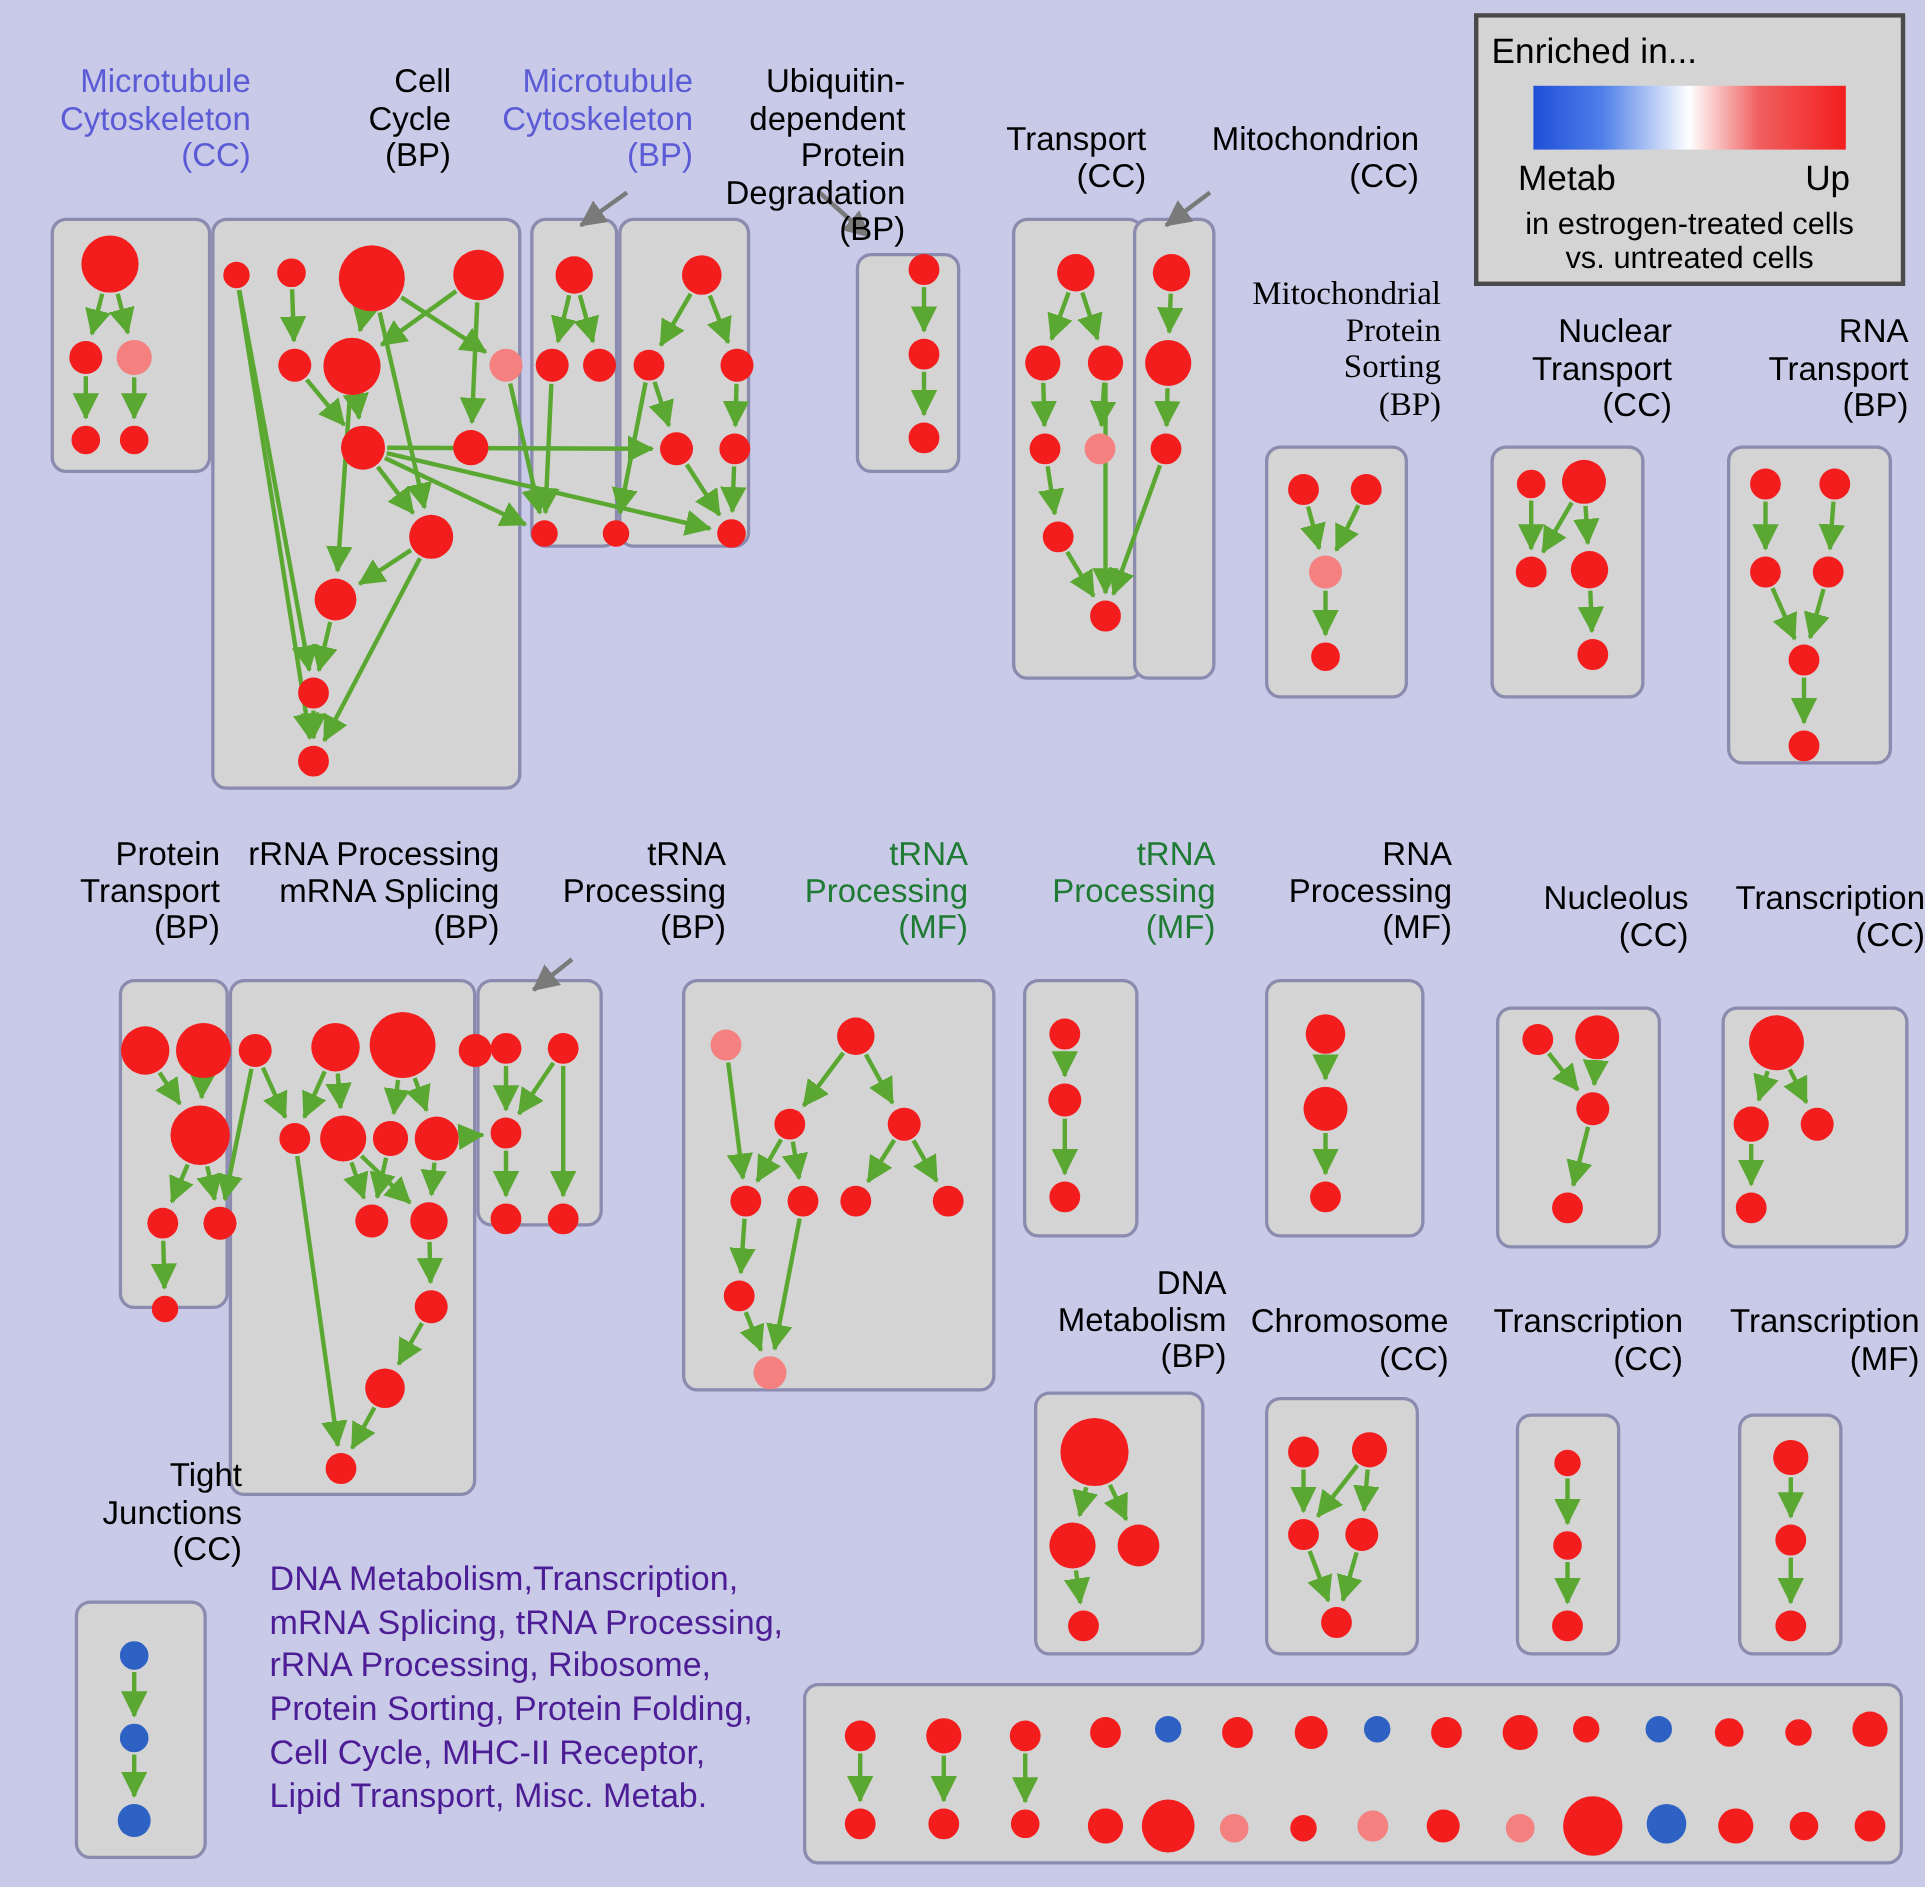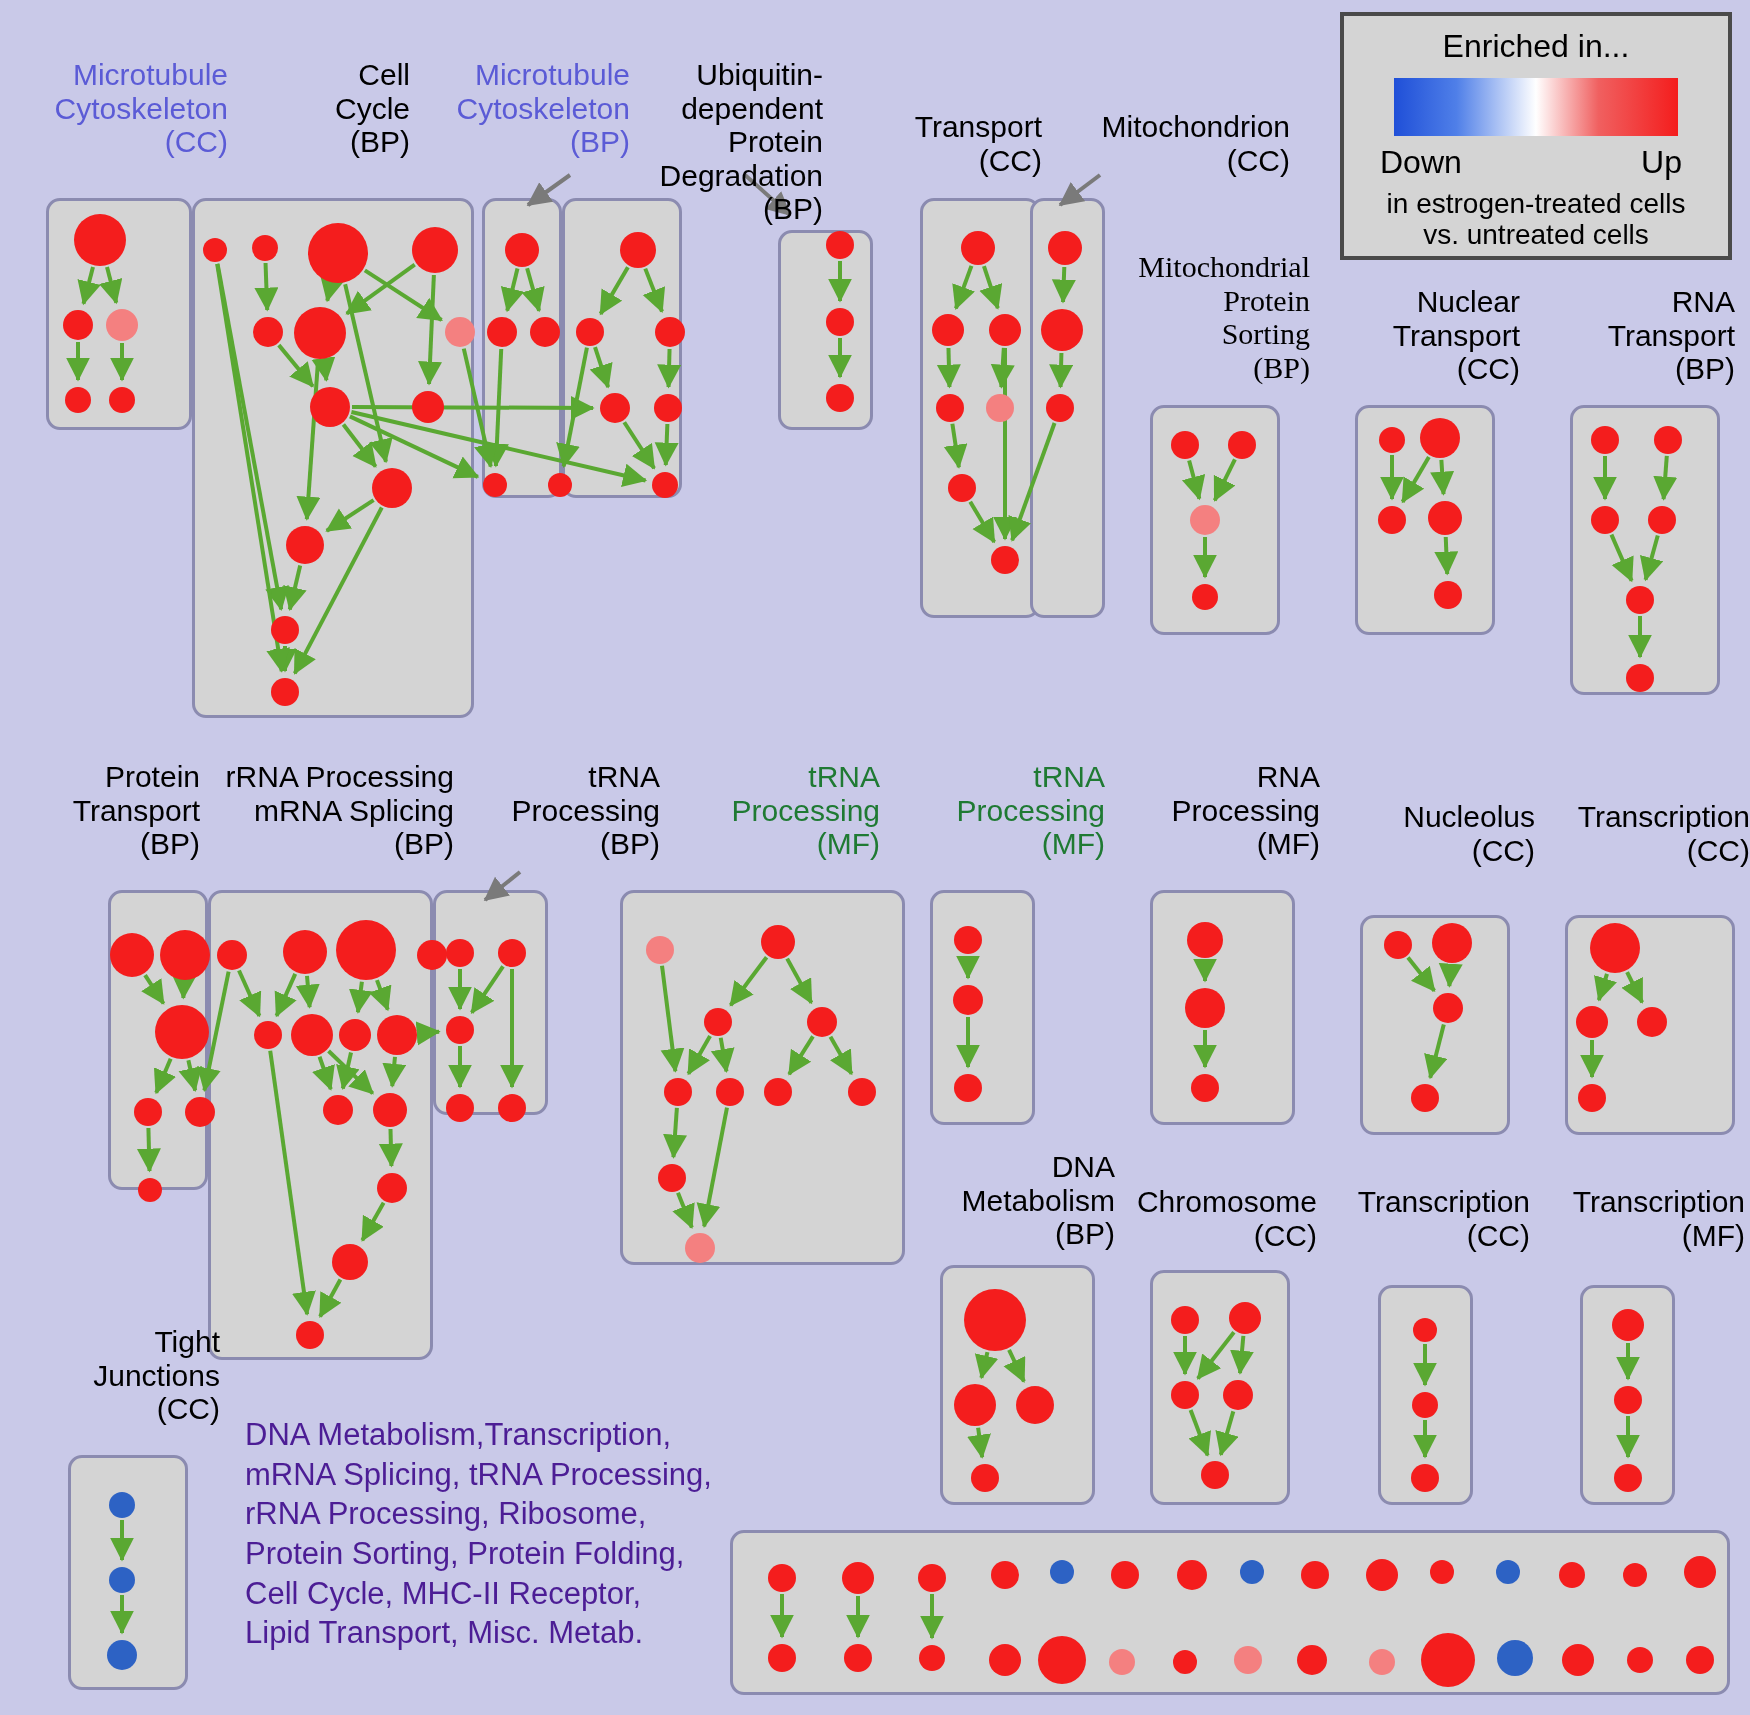--- a/index.html
+++ b/index.html
@@ -30,21 +30,21 @@
     box-sizing:border-box;
   }
   .legend{
     position:absolute;
     background:#d4d4d4;
     border:4px solid #4a4a4a;
     box-sizing:border-box;
   }
   .legend-title{
     position:absolute;left:0;right:0;top:12px;
-    text-align:center;font-size:32px;color:#000;
+    font-size:32px;color:#000;padding-left:12px;
   }
   .legend-bar{
     position:absolute;
     left:50px;right:50px;top:62px;height:58px;
     background:linear-gradient(to right,#1f4fd8 0%,#4f7fe8 22%,#ffffff 50%,#f06060 72%,#f41d1d 100%);
   }
   .legend-down{position:absolute;left:36px;top:128px;font-size:32px;}
   .legend-up{position:absolute;right:46px;top:128px;font-size:32px;}
   .legend-sub{
     position:absolute;left:0;right:0;top:172px;
@@ -453,19 +453,19 @@
   <div class="caption" style="left:245px;top:1415px;width:520px;">DNA Metabolism,Transcription,
 mRNA Splicing, tRNA Processing,
 rRNA Processing, Ribosome,
 Protein Sorting, Protein Folding,
 Cell Cycle, MHC-II Receptor,
 Lipid Transport, Misc. Metab.</div>
 
   <div class="legend" style="left:1340px;top:12px;width:392px;height:248px;">
     <div class="legend-title">Enriched in...</div>
     <div class="legend-bar"></div>
-    <div class="legend-down">Down</div>
+    <div class="legend-down">Metab</div>
     <div class="legend-up">Up</div>
     <div class="legend-sub">in estrogen-treated cells
 vs. untreated cells</div>
   </div>
 
 </div>
 
 </body></html>

